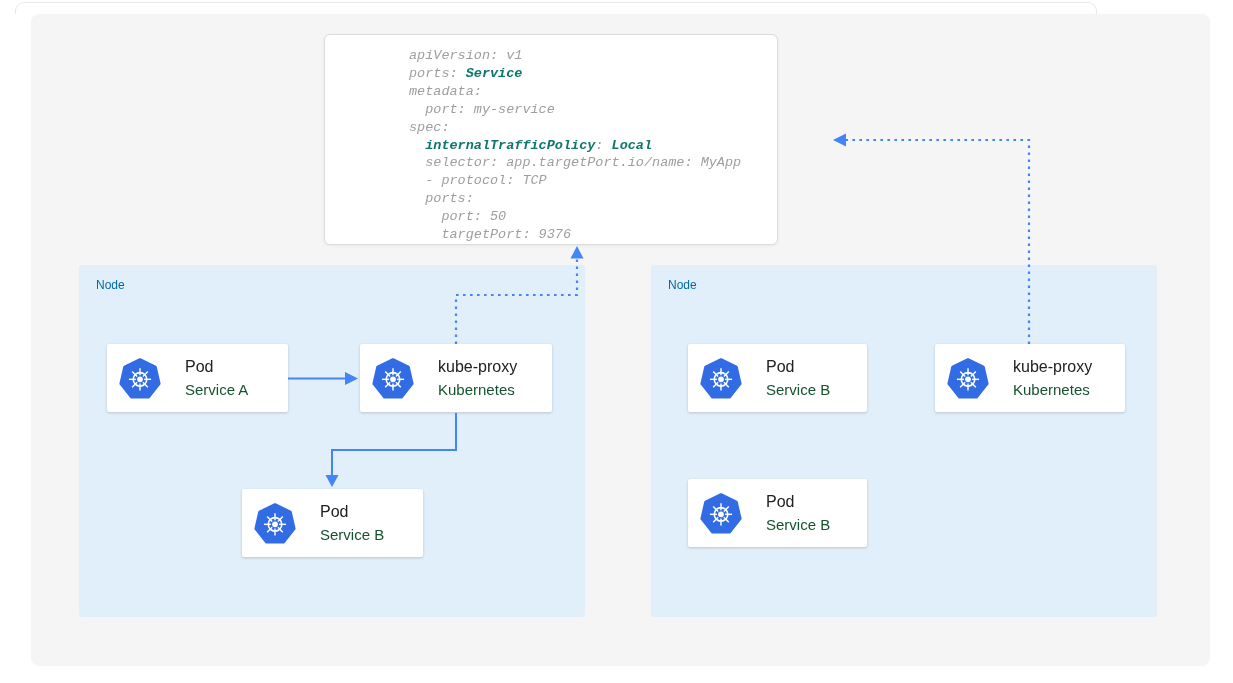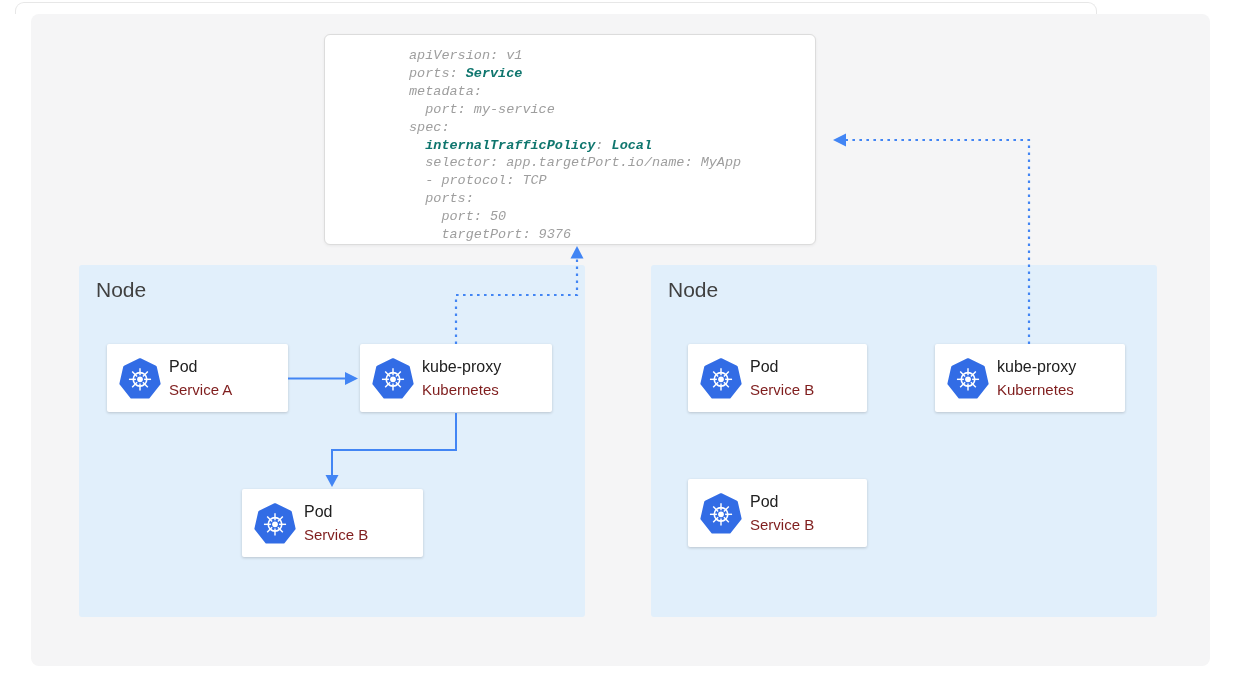--- a/index.html
+++ b/index.html
@@ -16,54 +16,54 @@
   }
 
   
   #panel {
     position:absolute; left:31px; top:14px; width:1179px; height:652px;
     background:#f5f5f6; border-radius:8px;
   }
 
   
   #yaml-box {
-    position:absolute; left:324px; top:34px; width:492px; height:211px;
+    position:absolute; left:324px; top:34px; width:454px; height:211px;
     background:#ffffff; border:1px solid #dcdcdc; border-radius:6px;
     box-sizing:border-box; box-shadow:0 1px 3px rgba(0,0,0,0.06);
   }
   #yaml-text {
     padding:12px 0 0 84px;
     font-family:"Liberation Mono", monospace; font-style:italic;
     font-size:13.5px; line-height:17.9px; color:#9e9e9e;
   }
   .yline { white-space:pre; }
   .yline .b { font-weight:bold; color:#0f766e; }
 
   
   .node {
     position:absolute; width:506px; height:352px;
     background:#e1effb; border-radius:3px;
   }
   #node-left  { left:79px;  top:265px; }
   #node-right { left:651px; top:265px; }
   .node-label {
     position:absolute; left:17px; top:13px;
-    font-size:21px; color:#404040;
+    font-size:12px; color:#0369a1;
   }
 
   
   .card {
     position:absolute; background:#ffffff; border-radius:2px;
     box-shadow:0 1px 3px rgba(0,0,0,0.18);
     display:flex; align-items:center; padding-left:12px; box-sizing:border-box;
   }
   .card .k8s { width:42px; height:41px; flex:0 0 auto; }
-  .card .txt { margin-left:8px; }
+  .card .txt { margin-left:24px; }
   .card .title { font-size:16px; color:#212121; }
-  .card .sub   { font-size:15px; color:#7f1d1d; margin-top:5px; }
+  .card .sub   { font-size:15px; color:#14532d; margin-top:5px; }
 
   .card-a { left:28px;  top:79px;  width:181px; height:68px; }
   .card-b { left:281px; top:79px;  width:192px; height:68px; }
   .card-c { left:163px; top:224px; width:181px; height:68px; }
   .card-d { left:37px;  top:79px;  width:179px; height:68px; }
   .card-e { left:284px; top:79px;  width:190px; height:68px; }
   .card-f { left:37px;  top:214px; width:179px; height:68px; }
 
   #arrows {
     position:absolute; left:0; top:0; width:1233px; height:683px;

